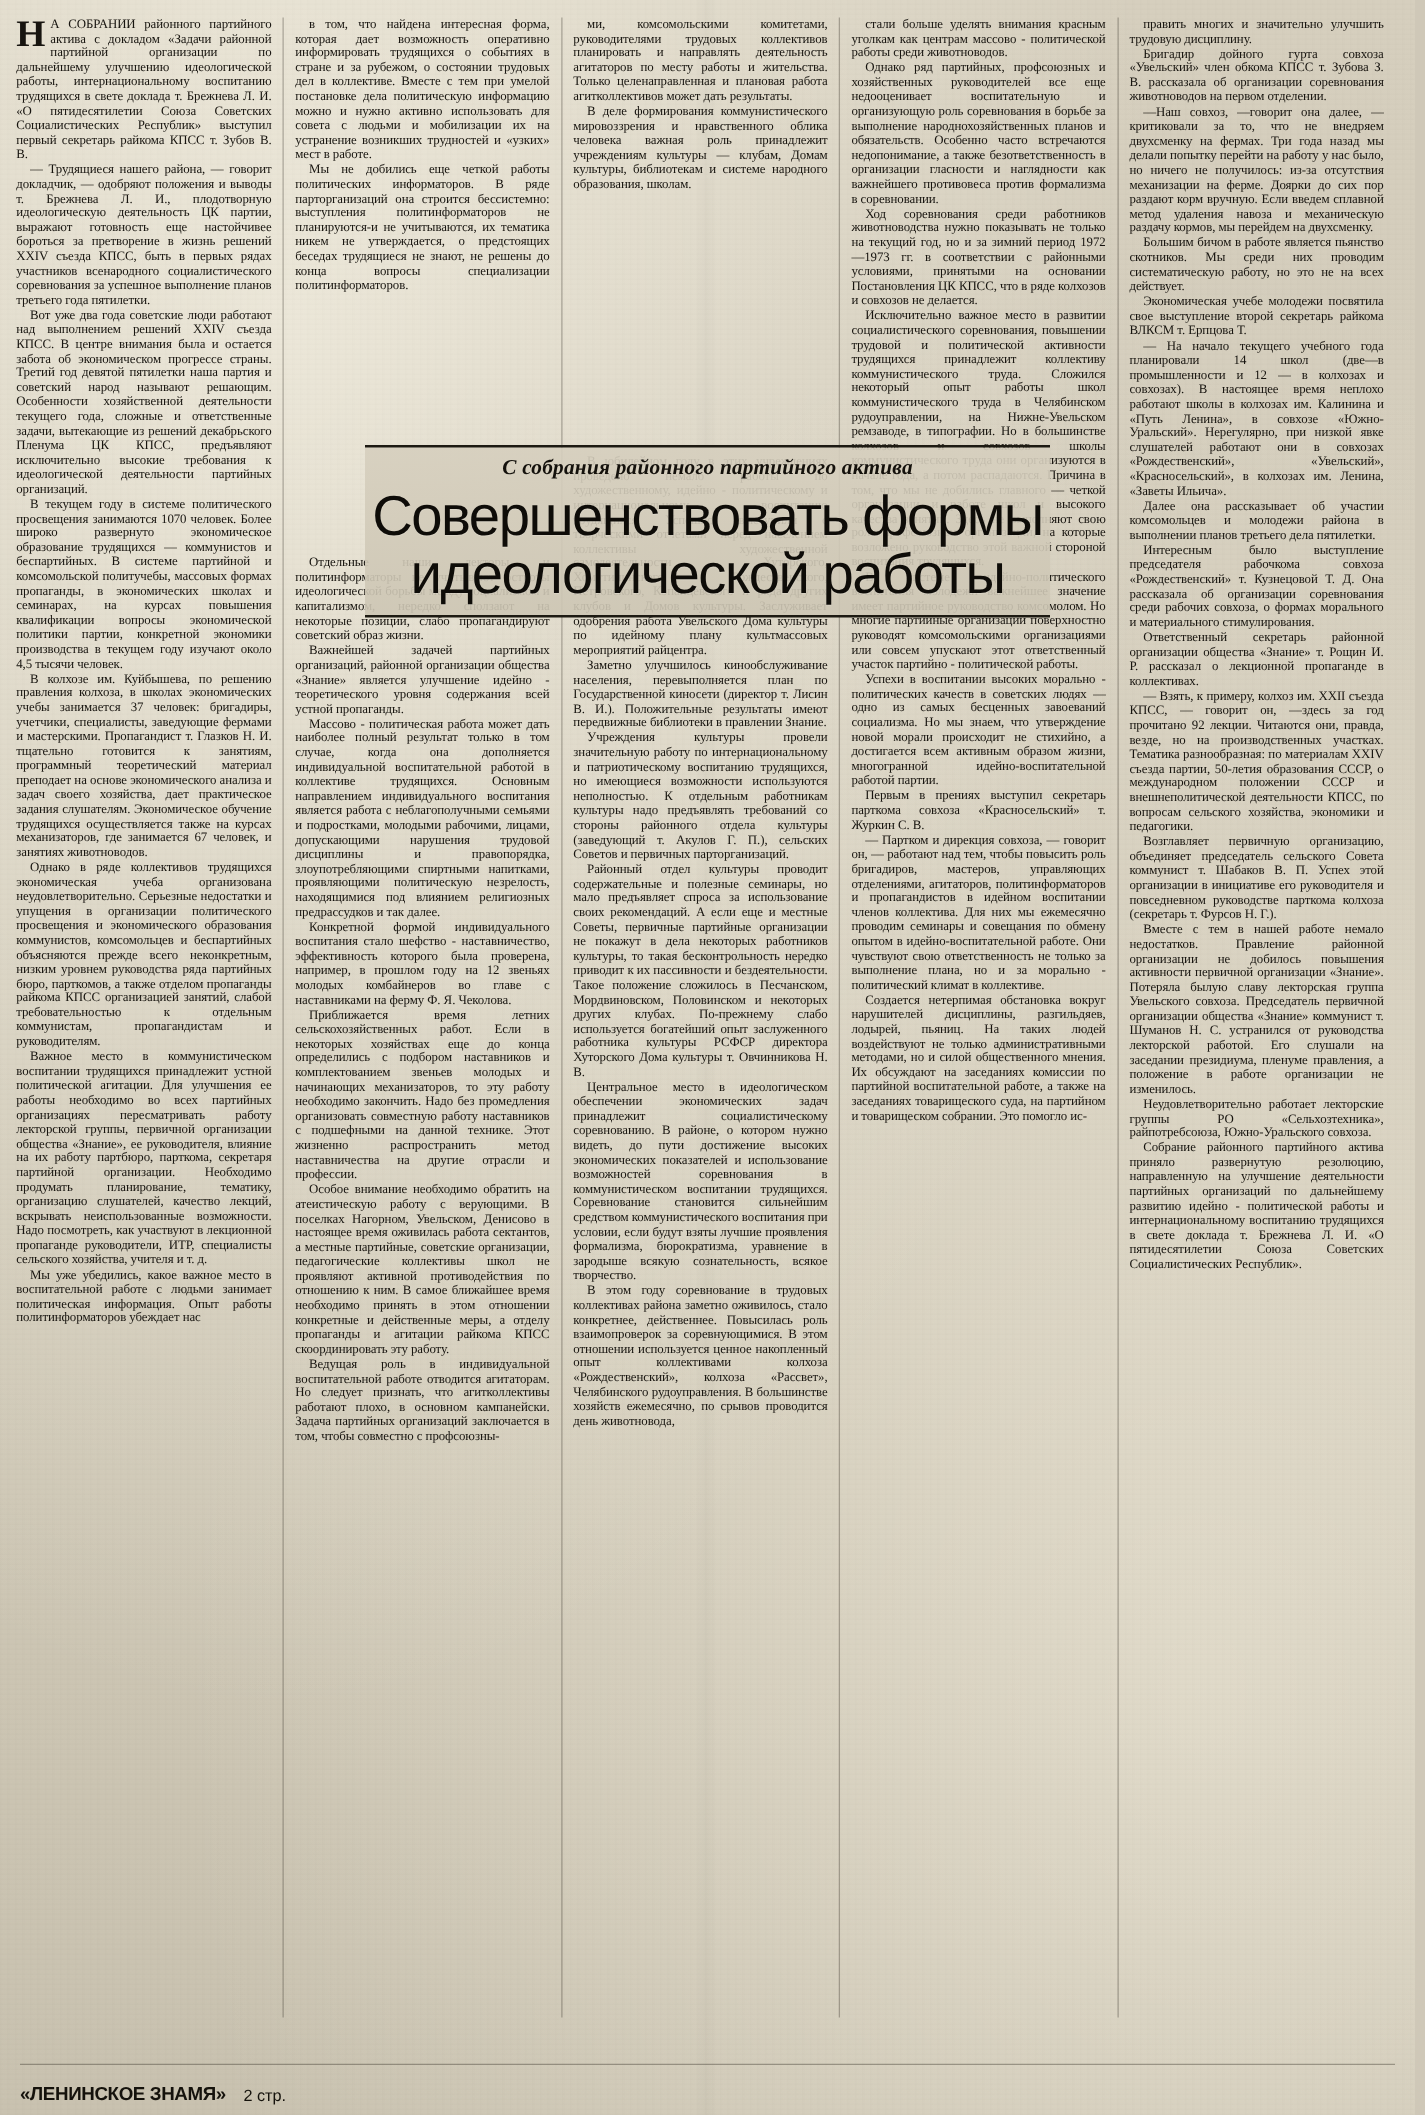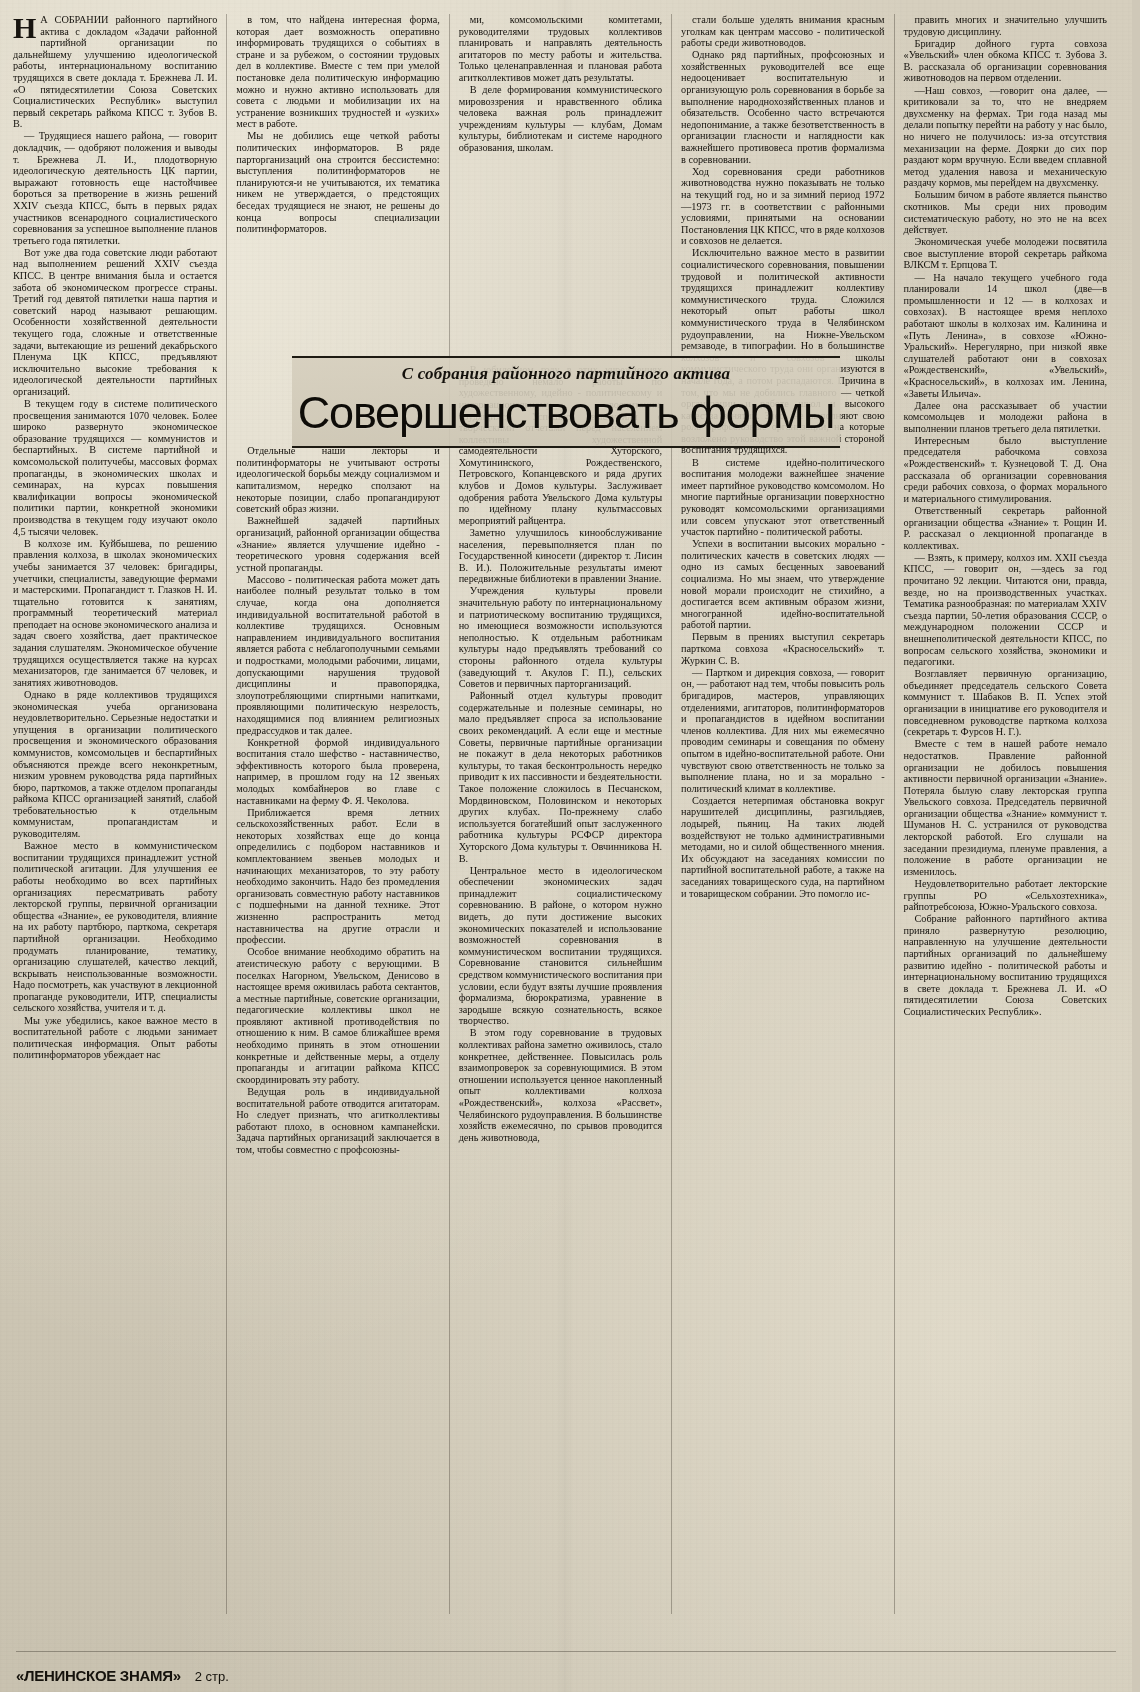--- a/index.html
+++ b/index.html
@@ -218,20 +218,21 @@
       <p></p>
     </div>
 
   </div>
 
   <div class="headline-block">
     <div class="headline-inner">
       <div class="kicker">С собрания районного партийного актива</div>
       <div class="headline">
         <span class="l1">Совершенствовать формы</span>
+        <span class="l2">идеологической работы</span>
       </div>
     </div>
   </div>
 
   <div class="footer">
     <div class="masthead">«ЛЕНИНСКОЕ ЗНАМЯ»</div>
     <div class="pagenum">2 стр.</div>
   </div>
 </div>
 

